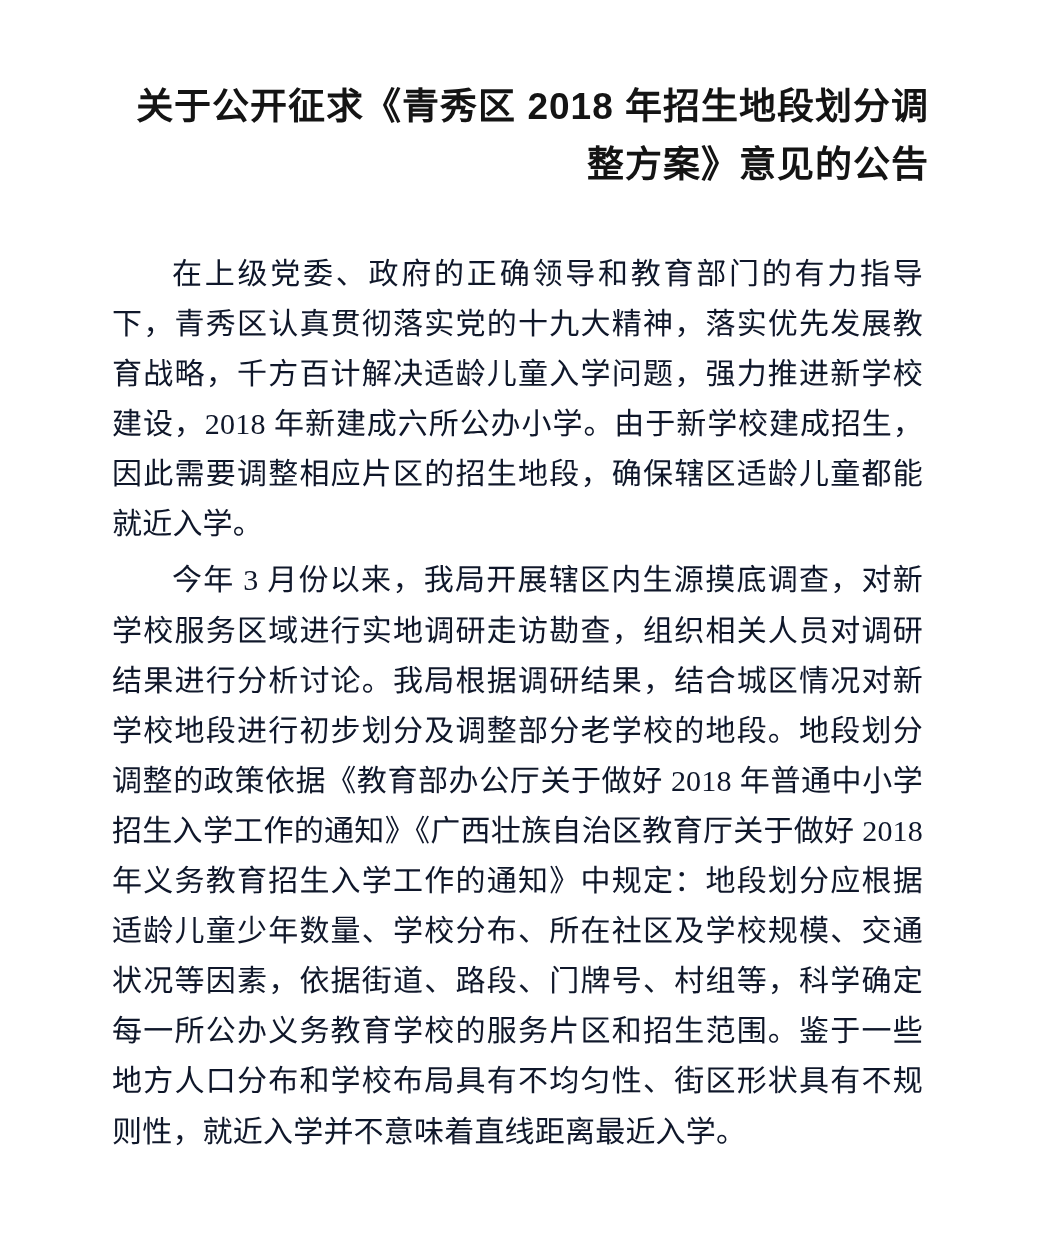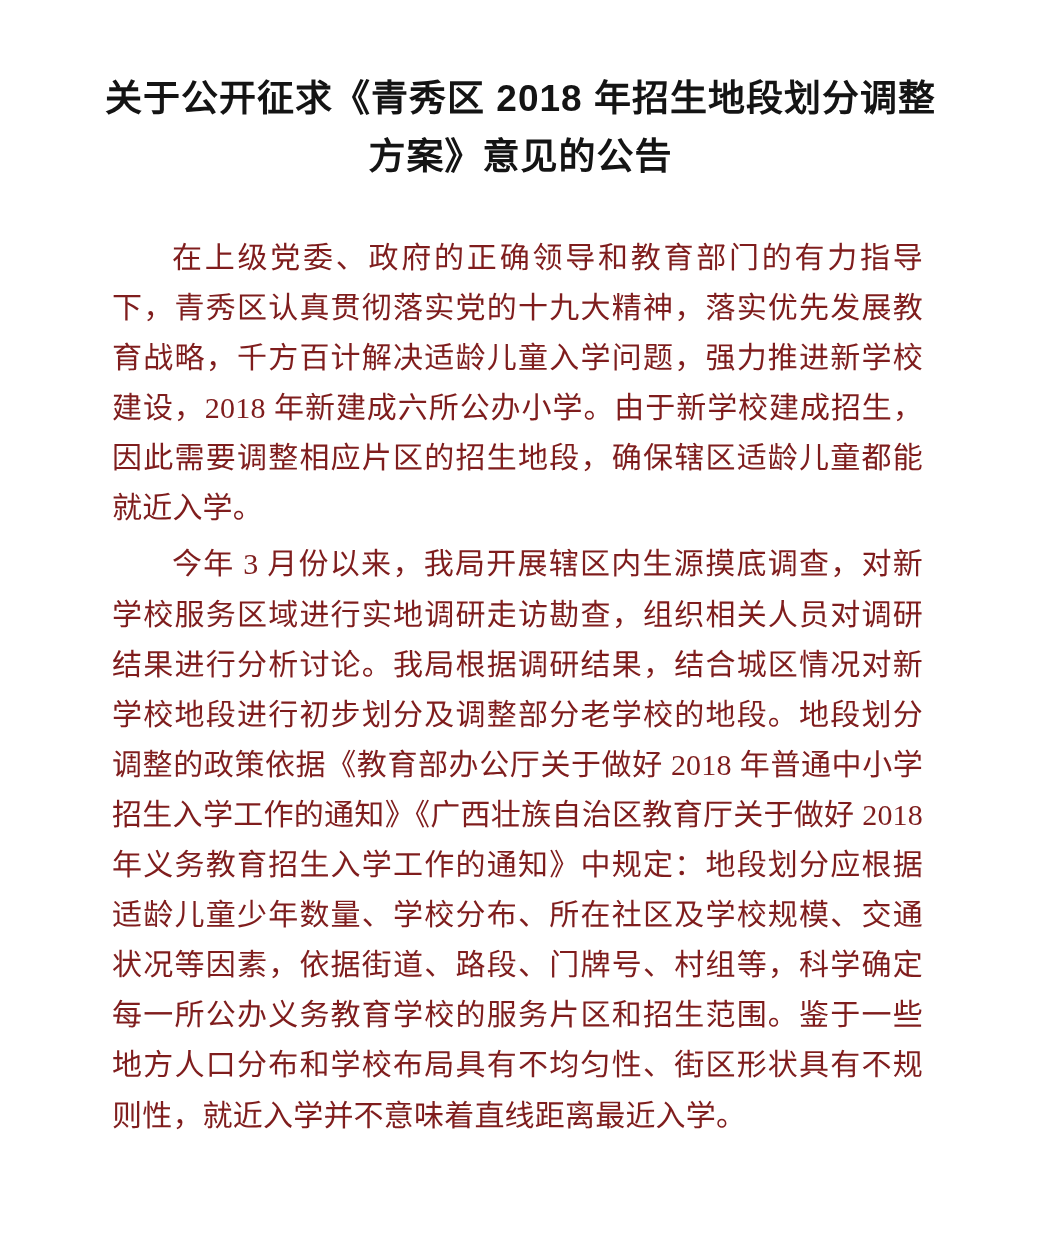--- a/index.html
+++ b/index.html
@@ -12,42 +12,42 @@
     width: 1057px;
     height: 1253px;
     background: #ffffff;
     box-sizing: border-box;
     position: relative;
     overflow: hidden;
     font-family: "Liberation Serif", "DejaVu Serif", serif;
     color: #1b1b1b;
   }
   .doc-title {
-    margin: 8px;
+    margin: 16px;
     padding: 62px 112px 0 96px;
-    text-align: center;
+    text-align: right;
     font-family: "Liberation Sans", "DejaVu Sans", sans-serif;
     font-weight: bold;
     font-size: 37px;
     line-height: 1.58;
     letter-spacing: 1px;
     color: #141414;
   }
   .body-block {
     padding: 38px 118px 0 112px;
   }
   .para {
     margin: 0 16px 6px 0;
     font-size: 30px;
     line-height: 1.67;
     text-align: justify;
     text-justify: inter-ideograph;
     text-indent: 2em;
     letter-spacing: 0.2px;
-    color: #7f1d1d;
+    color: #0f172a;
   }
   .para:last-child {
     margin-bottom: 0;
   }
 </style>
 </head>
 <body>
 
 <div class="page">
 

